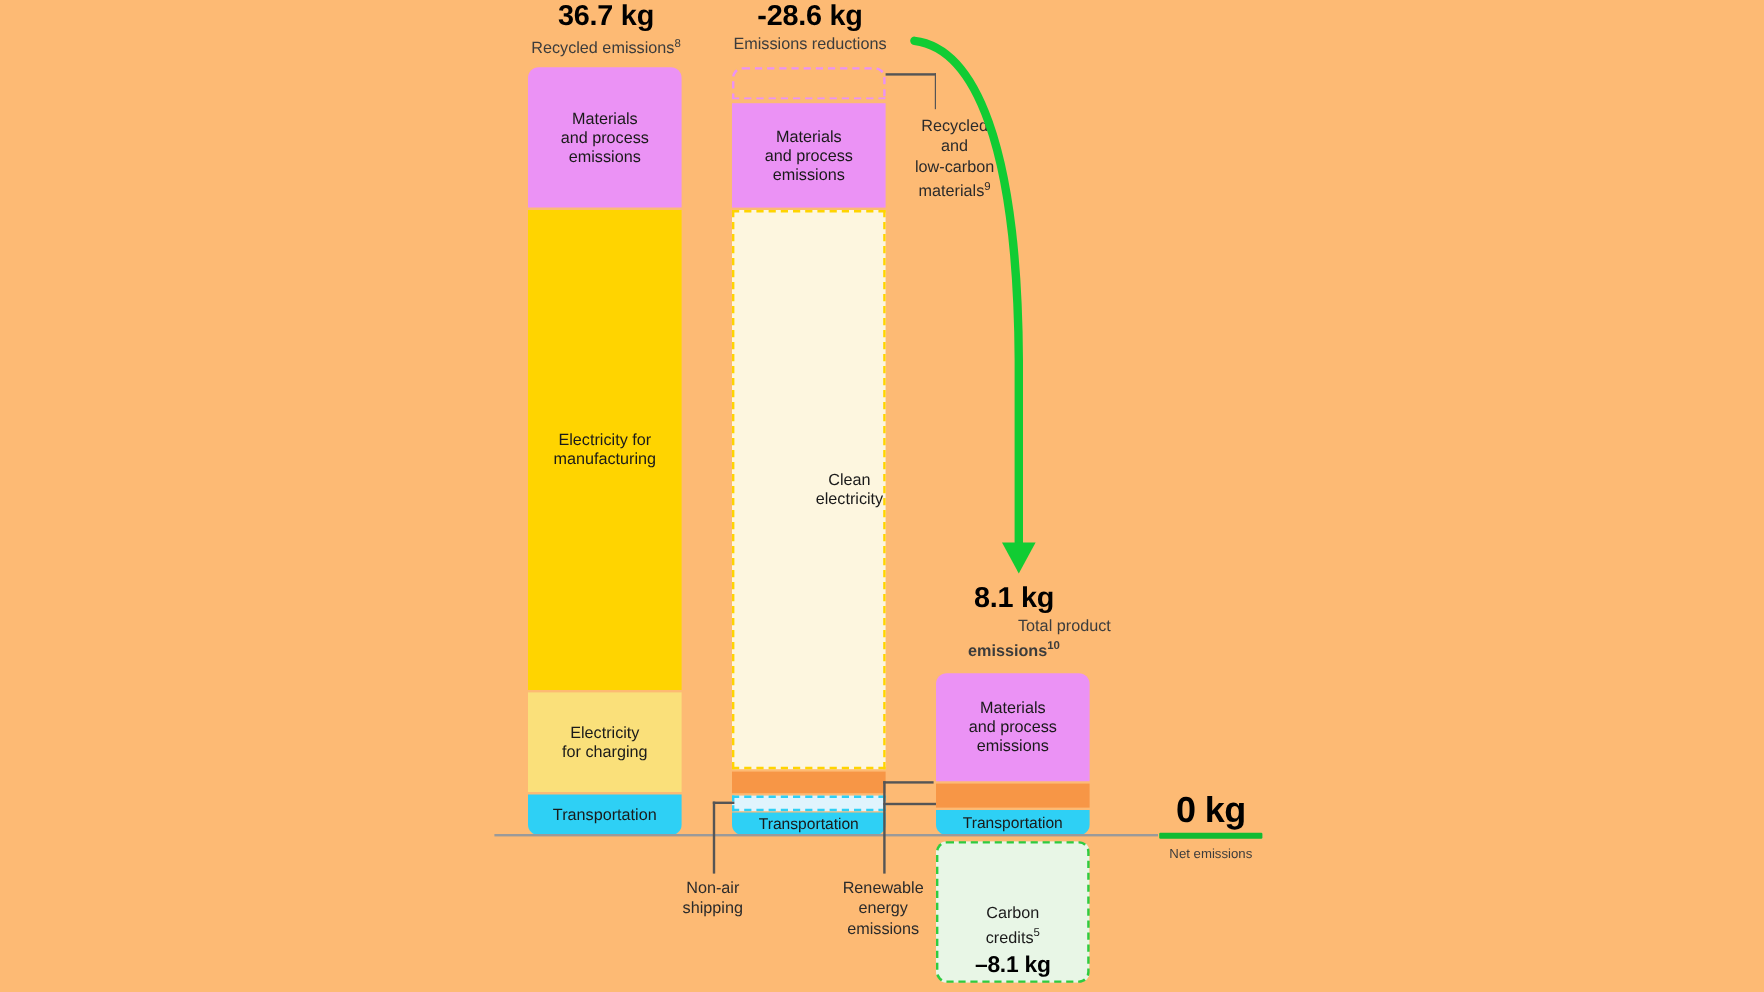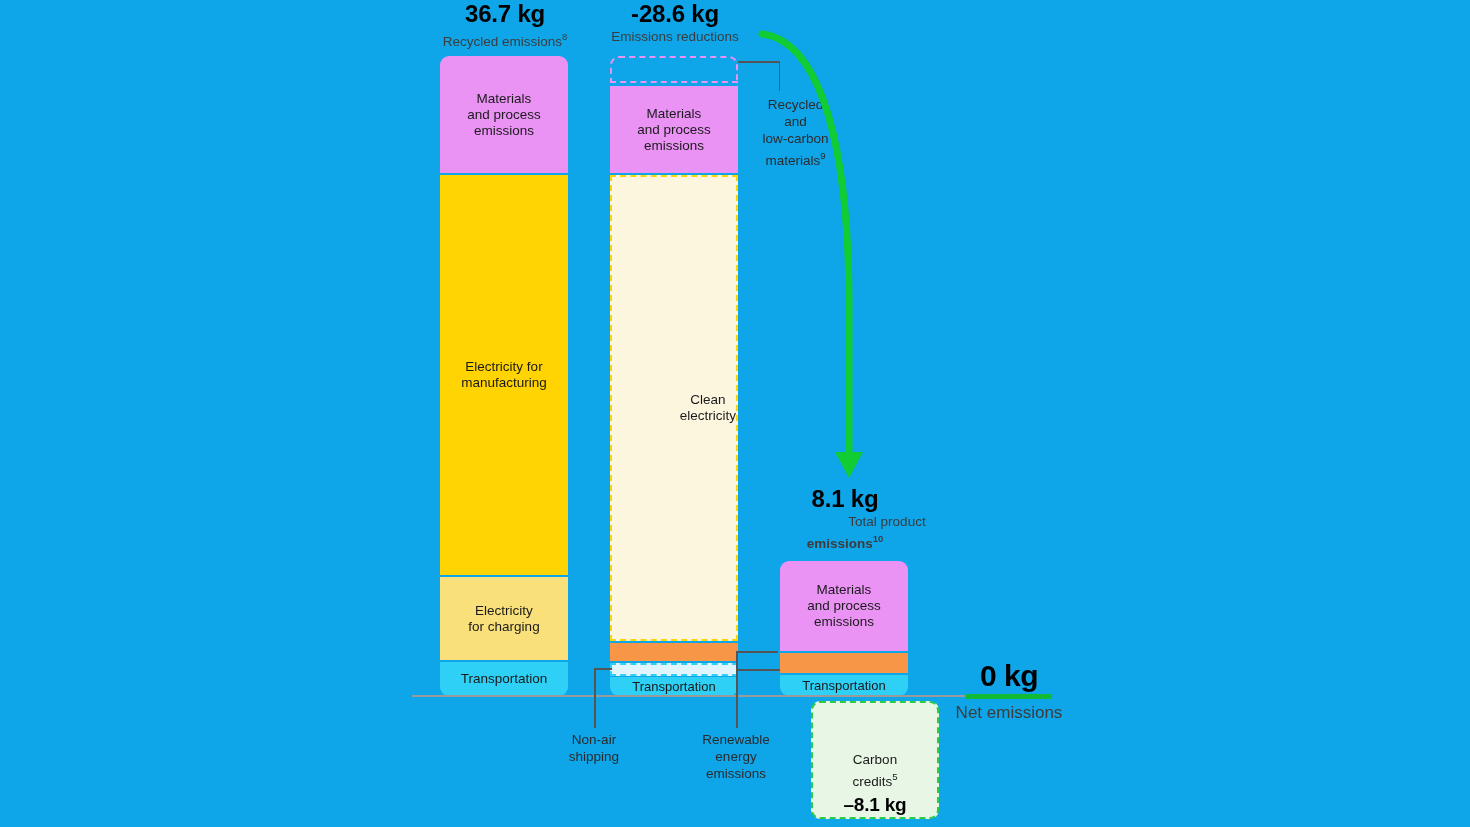--- a/index.html
+++ b/index.html
@@ -9,21 +9,21 @@
   }
   body {
     font-family: "Liberation Sans", sans-serif;
     -webkit-font-smoothing: antialiased;
   }
   #stage {
     position: relative;
     width: 1470px;
     height: 827px;
     overflow: hidden;
-    background: #0ea5e9;
+    background: #fdba74;
   }
   .abs { position: absolute; }
 
   
   .kpi-value {
     font-size: 24px;
     font-weight: bold;
     color: #000000;
     text-align: center;
     line-height: 26px;
@@ -49,21 +49,21 @@
   }
   .seg-text {
     font-size: 13.5px;
     line-height: 16px;
     color: #1a1a1a;
   }
   .seg-text.small { font-size: 13px; }
 
   .round-top { border-radius: 9px 9px 0 0; }
   .round-bottom { border-radius: 0 0 9px 9px; }
-  .round-all { border-radius: 9px; margin-left: 31px; }
+  .round-all { border-radius: 9px; }
 
   
   .ghost {
     background: transparent;
     border-style: dashed;
     border-width: 2px;
     justify-content: flex-end;
   }
 
   
@@ -98,21 +98,21 @@
     text-align: center;
     line-height: 32px;
     letter-spacing: -0.5px;
   }
   .net-rule {
     height: 5px;
     background: #11bb33;
     border-radius: 1px;
   }
   .net-label {
-    font-size: 17px;
+    font-size: 11px;
     color: #3c3c3c;
     text-align: center;
     line-height: 17px;
   }
 
   
   .credit-title {
     font-size: 13.5px;
     line-height: 17px;
     color: #1a1a1a;

